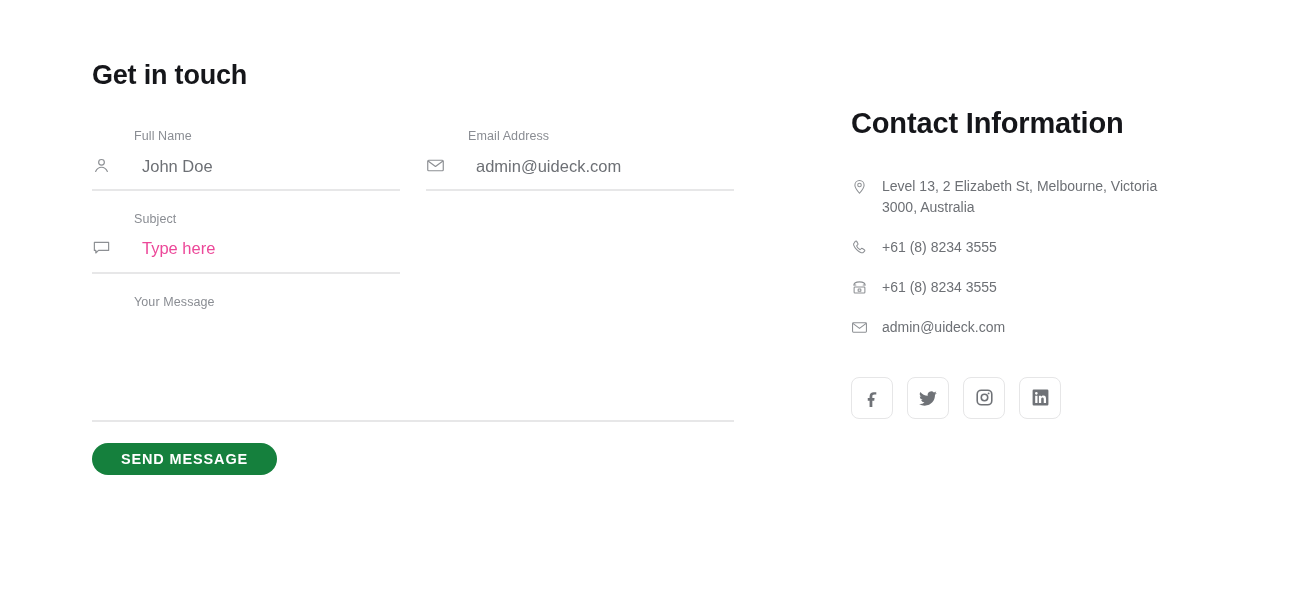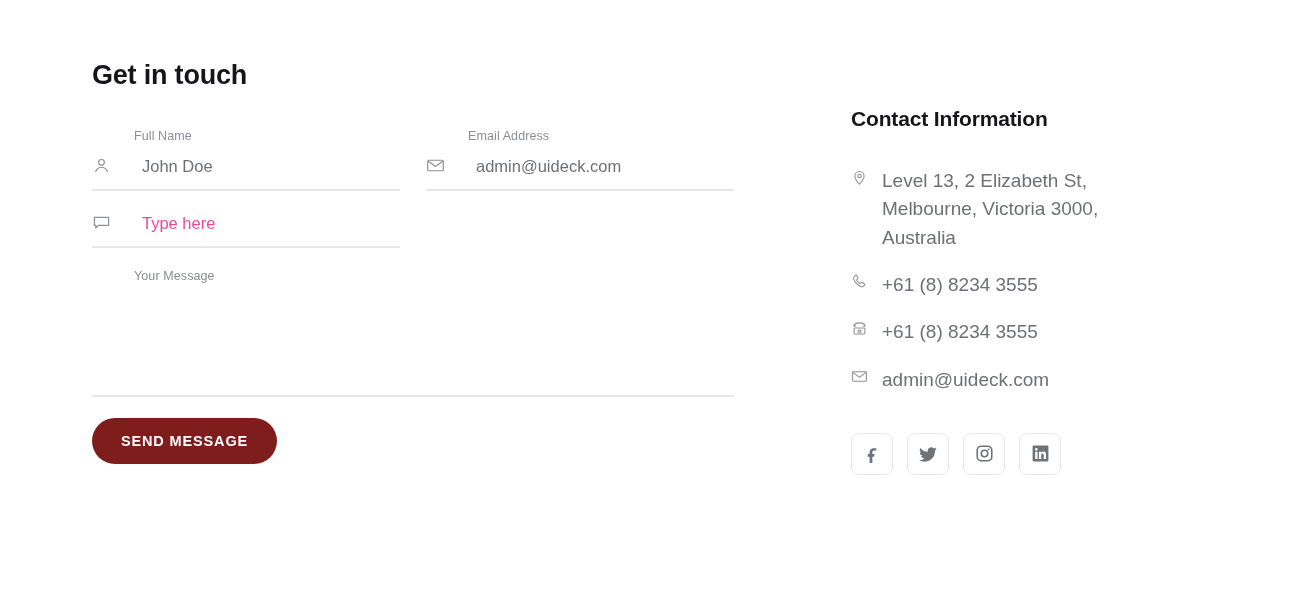--- a/index.html
+++ b/index.html
@@ -73,60 +73,60 @@
     line-height: 1.3;
   }
   .field-value.placeholder { color: #ec4899; }
 
   
   .send-wrap { margin-top: 21px; }
   .send-btn {
     display: inline-flex;
     align-items: center;
     justify-content: center;
-    height: 46px;
+    height: 32px;
     padding: 0 29px;
     border: none;
     border-radius: 999px;
-    background: #7f1d1d;
+    background: #15803d;
     color: #ffffff;
     font-family: "Liberation Sans", sans-serif;
     font-size: 14.5px;
     font-weight: bold;
     letter-spacing: 0.85px;
     cursor: pointer;
   }
 
   
   .info-col {
     position: absolute;
     left: 851px; top: 107px;
     width: 400px;
   }
   .info-title {
-    font-size: 21px;
+    font-size: 29px;
     font-weight: bold;
     color: #15161a;
     letter-spacing: -0.15px;
     margin: 0 0 36px 0;
     line-height: 1.15;
   }
   .info-item {
     display: flex;
     align-items: flex-start;
     margin-bottom: 19px;
   }
   .info-icon {
     width: 31px;
     flex: 0 0 31px;
     color: #8d9094;
     padding-top: 2px;
   }
   .info-text {
-    font-size: 19px;
+    font-size: 14px;
     color: #6d7075;
     line-height: 1.49;
     max-width: 290px;
   }
 
   .socials {
     display: flex;
     gap: 14px;
     margin-top: 39px;
   }
@@ -176,20 +176,21 @@
               <rect x="2.2" y="5.4" width="19.6" height="13.2" rx="1.2"></rect>
               <path d="M2.6 6.2l9.4 7 9.4-7"></path>
             </svg>
           </span>
           <span class="field-value">admin@uideck.com</span>
         </div>
       </div>
 
 
       <div class="field">
+        <div class="field-label">Subject</div>
         <div class="field-row">
           <span class="field-icon">
             <svg width="19" height="19" viewBox="0 0 24 24" fill="none" stroke="currentColor" stroke-width="1.5" stroke-linejoin="round">
               <path d="M3 5.6h18v10.1H8.2l-3.4 3.2v-3.2H3z"></path>
             </svg>
           </span>
           <span class="field-value placeholder">Type here</span>
         </div>
       </div>
 

